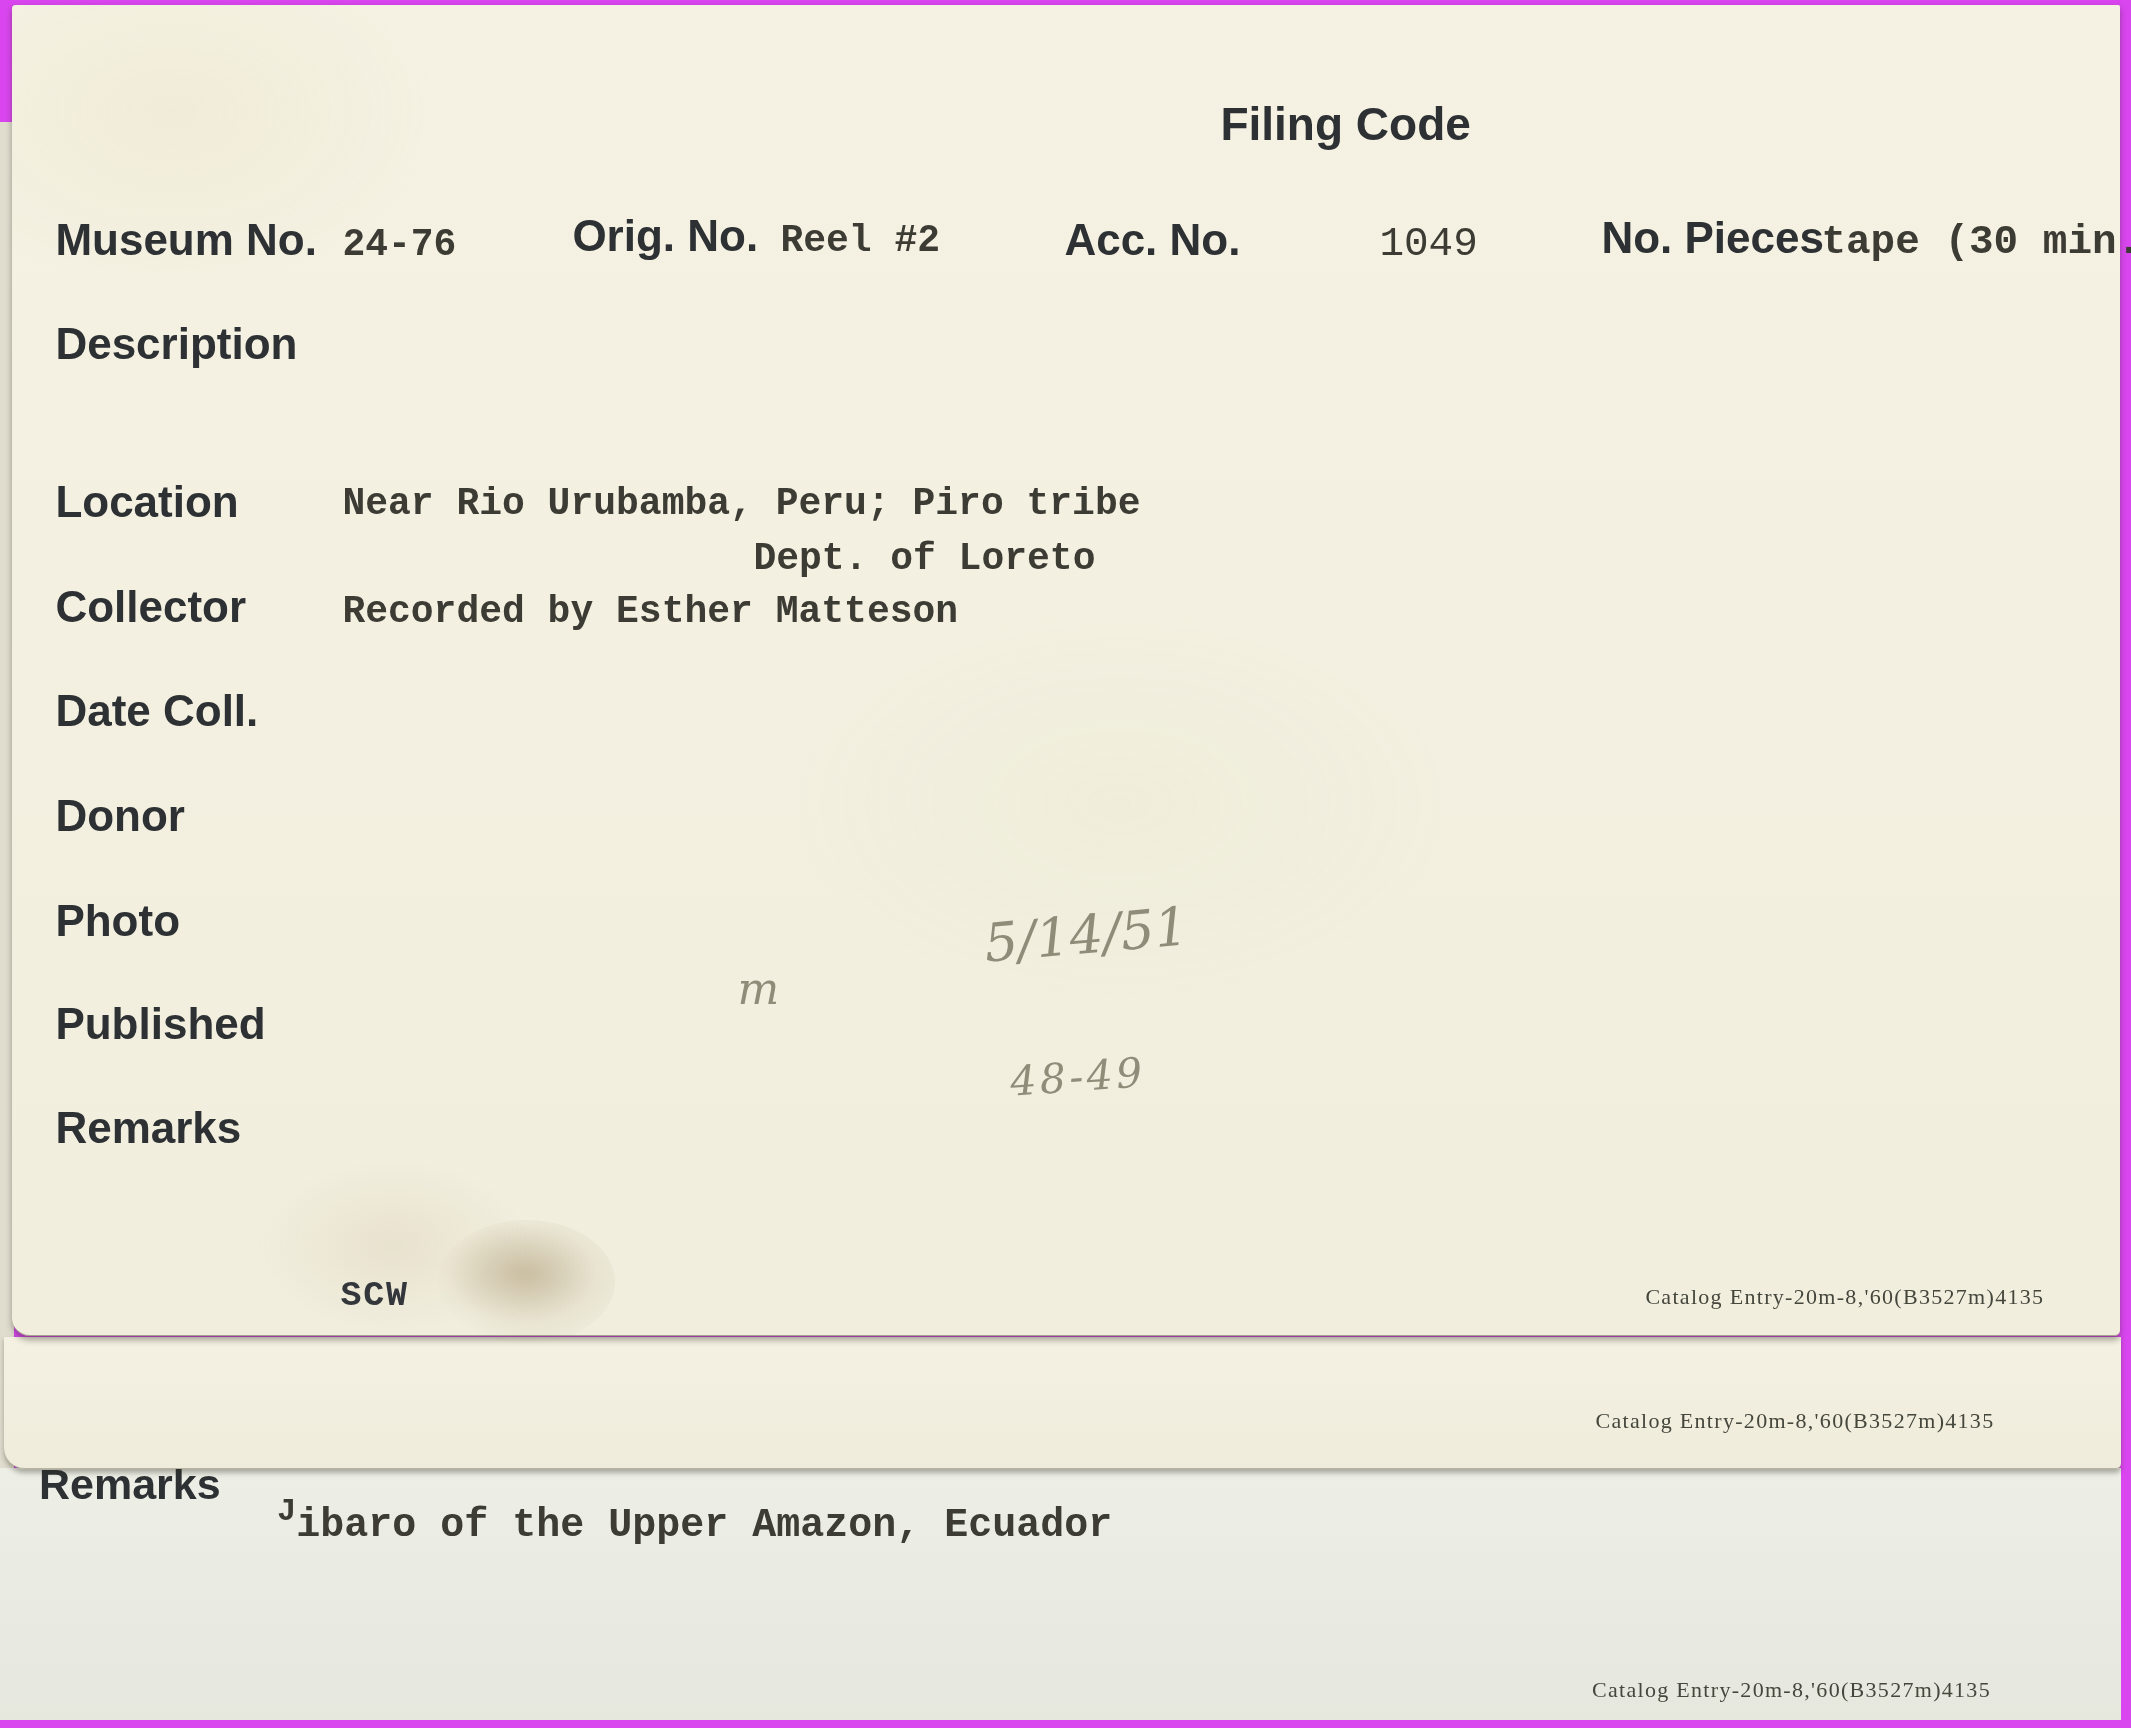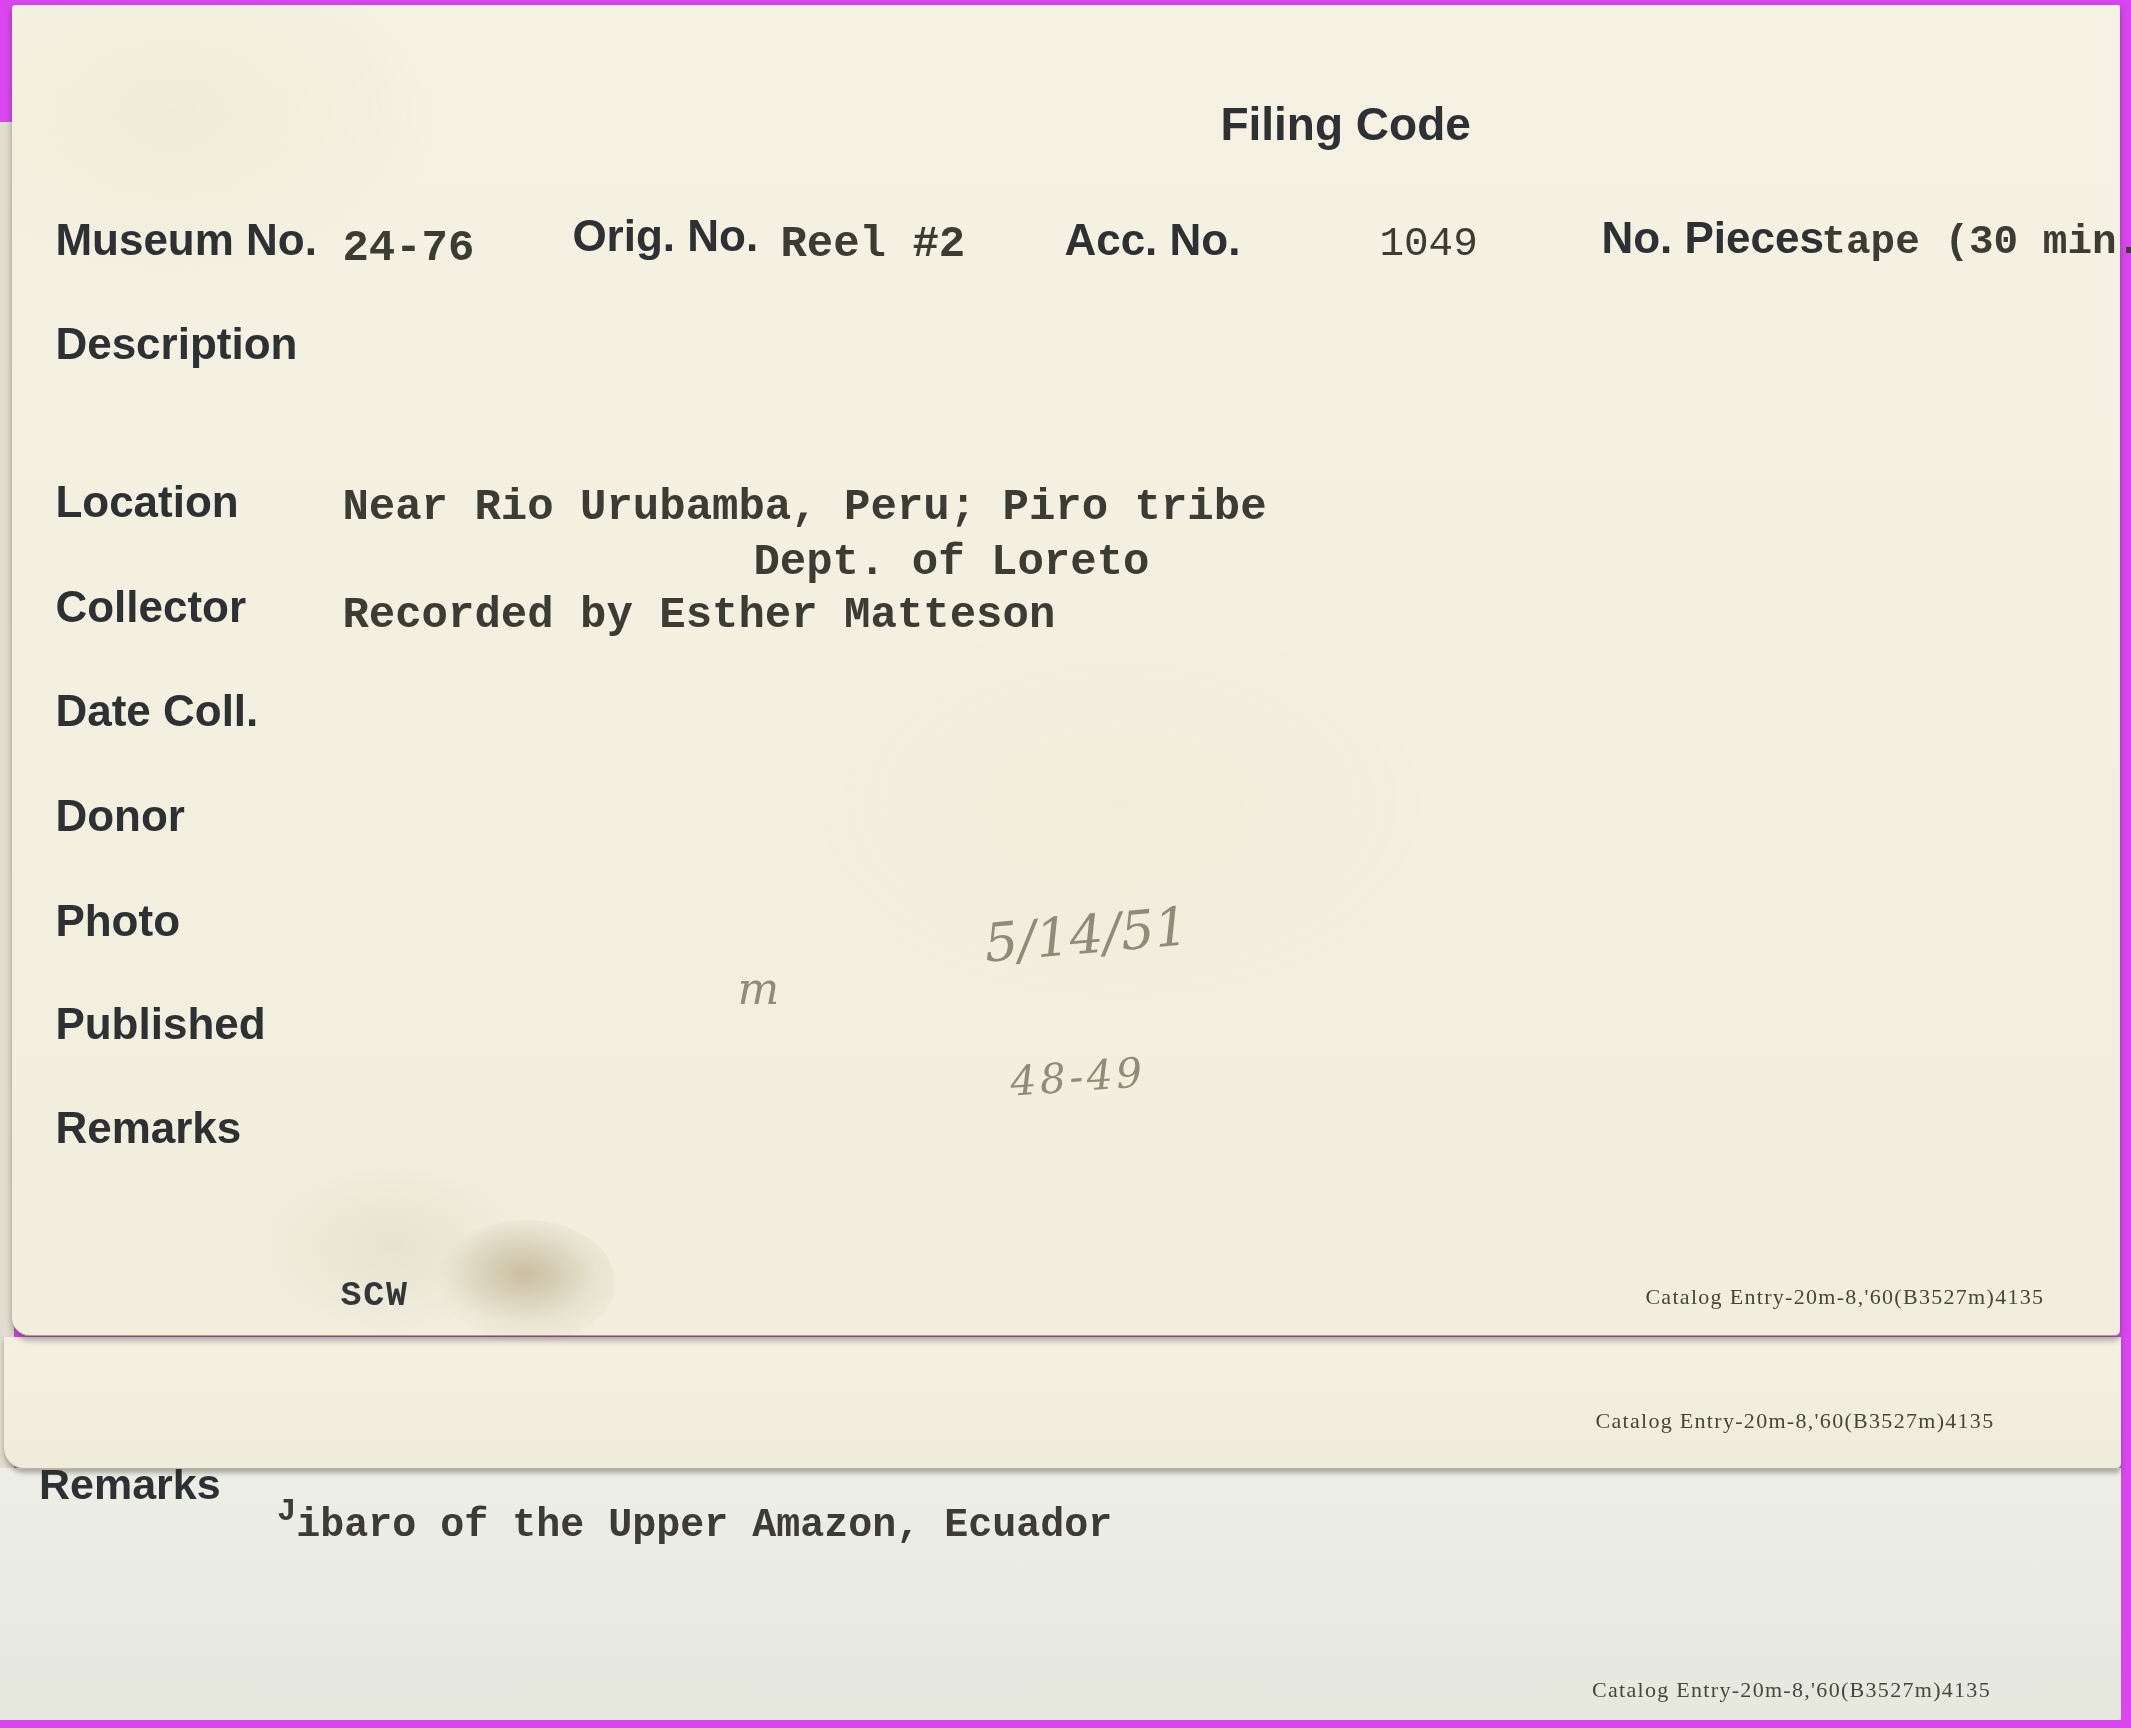--- a/index.html
+++ b/index.html
@@ -49,21 +49,21 @@
     font-size:44px;
     letter-spacing:0px;
     white-space:nowrap;
     line-height:1;
   }
   .typed{
     position:absolute;
     font-family:"Liberation Mono", monospace;
     font-weight:700;
     color:#3c3c34;
-    font-size:44px;
+    font-size:38px;
     white-space:nowrap;
     line-height:1.05;
   }
   .print{
     position:absolute;
     font-family:"Liberation Serif", serif;
     color:#45463c;
     font-size:22px;
     letter-spacing:1.3px;
     white-space:nowrap;

